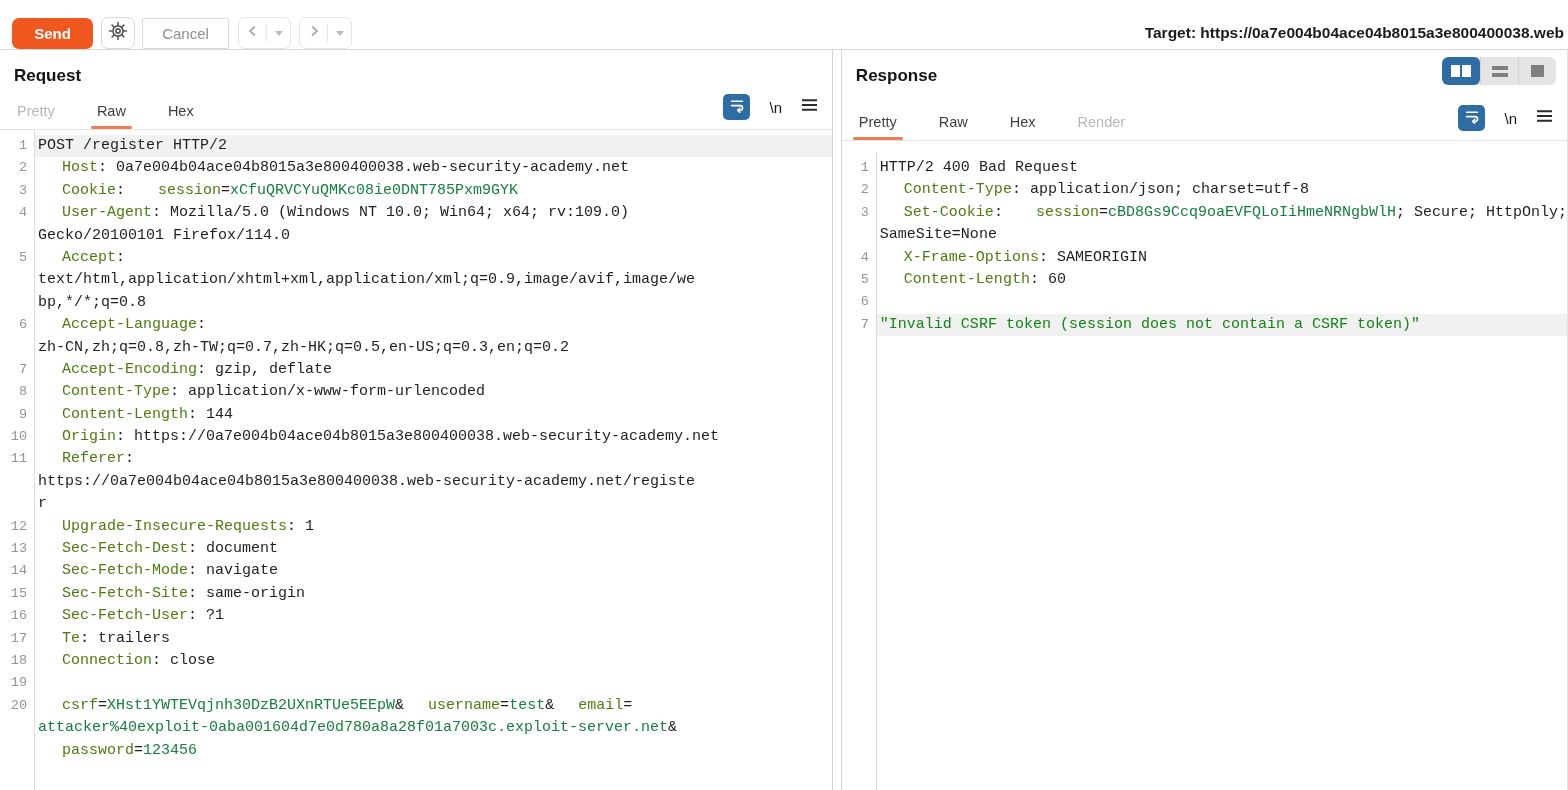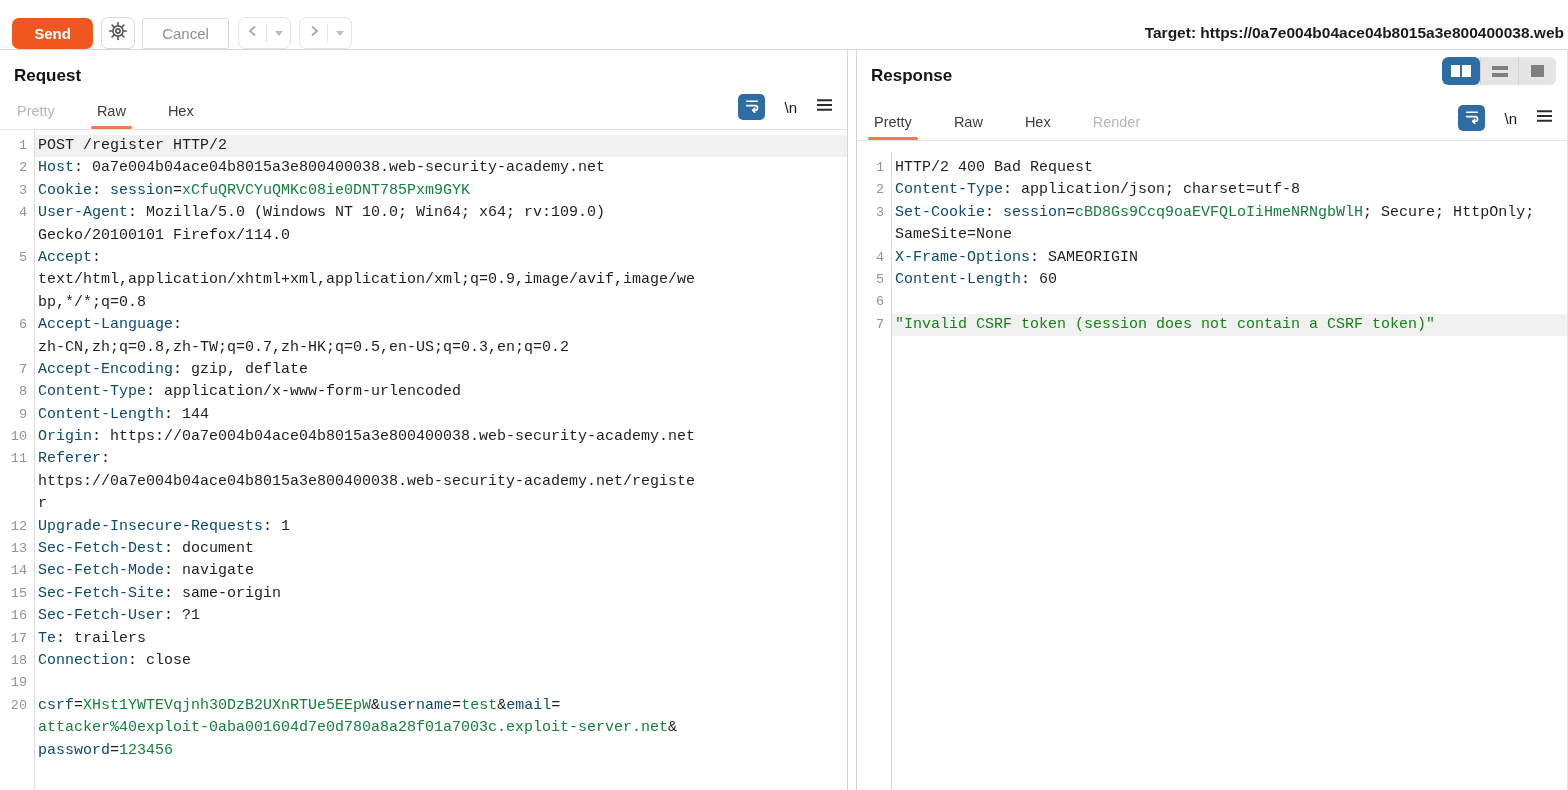--- a/index.html
+++ b/index.html
@@ -66,21 +66,21 @@
   .code { flex:1; overflow:hidden; position:relative; padding-top:5px;
           font-family:"Liberation Mono","DejaVu Sans Mono",monospace; font-size:15px; }
   .code::before { content:""; position:absolute; left:34px; top:0; bottom:0; width:1px;
                   background:#dcdcdc; }
   .code-row { display:flex; height:22.4px; line-height:22.4px; }
   .gutter { flex:0 0 34px; text-align:right; padding-right:7px; color:#949494;
             font-size:13.5px; }
   .code-text { flex:1; padding-left:4px; white-space:pre; overflow:hidden; color:#1f1f1f; }
   .code-row.hl .code-text { background:#f1f1f1; }
   .seg-p { color:#1f1f1f; }
-  .seg-n { color:#0c4a6e; }
+  .seg-n { color:#4d7c0f;margin-left:24px; }
   .seg-v { color:#15803d; }
   .seg-s { color:#148514; }
 </style>
 </head>
 <body>
 
 <div class="topbar">
   <div class="btn-send">Send</div>
 
   <div class="btn-gear">

